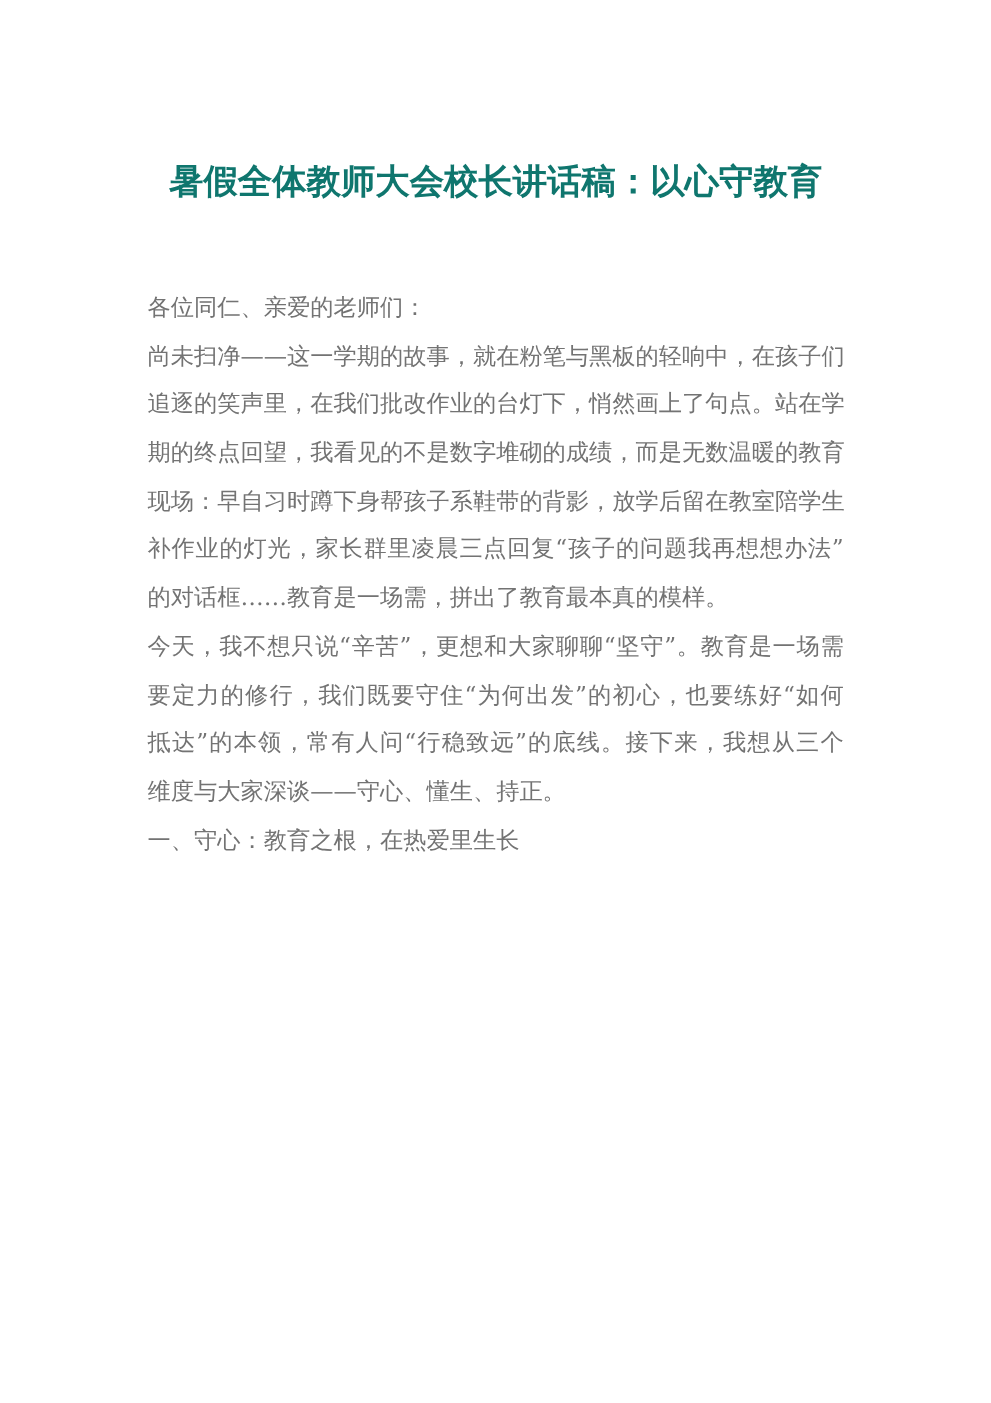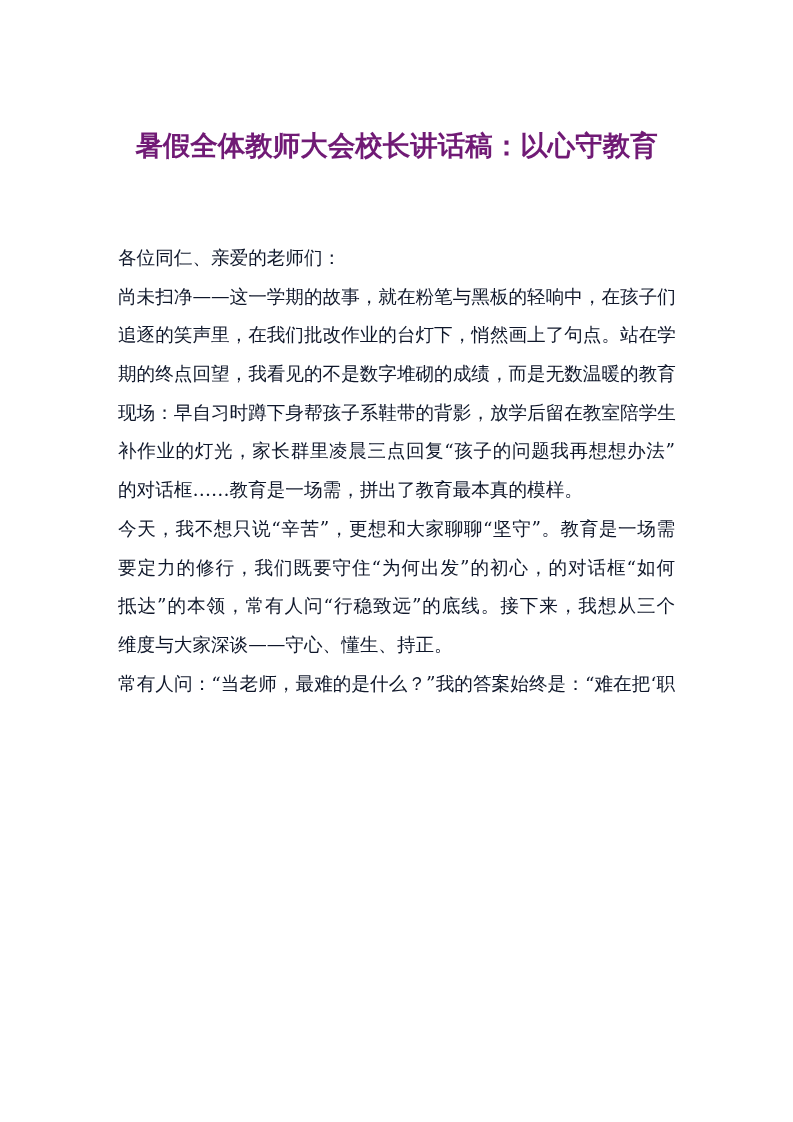--- a/index.html
+++ b/index.html
@@ -25,32 +25,32 @@
       left: 0;
       top: 121px;
       width: 557px;
       margin: 0;
       text-align: center;
       font-family: "DejaVu Sans", "Liberation Sans", sans-serif;
       font-weight: bold;
       font-size: 27.5px;
       line-height: 48px;
       letter-spacing: 0px;
-      color: #701a75;
+      color: #0f766e;
     }
     .doc-title span { display: block; white-space: nowrap; }
     .body {
       position: absolute;
       left: 0;
-      top: 239px;
+      top: 228px;
       width: 557px;
       font-family: "DejaVu Serif", "Liberation Serif", serif;
       font-size: 18.6px;
       line-height: 38.7px;
-      color: #0f172a;
+      color: #737373;
     }
     .line {
       display: block;
       white-space: nowrap;
       height: 38.7px;
       text-align: justify;
       text-align-last: justify;
     }
     .line.last {
       text-align-last: left;
@@ -73,24 +73,26 @@
       <span class="line">尚未扫净——这一学期的故事，就在粉笔与黑板的轻响中，在孩子们</span>
       <span class="line">追逐的笑声里，在我们批改作业的台灯下，悄然画上了句点。站在学</span>
       <span class="line">期的终点回望，我看见的不是数字堆砌的成绩，而是无数温暖的教育</span>
       <span class="line">现场：早自习时蹲下身帮孩子系鞋带的背影，放学后留在教室陪学生</span>
       <span class="line">补作业的灯光，家长群里凌晨三点回复“孩子的问题我再想想办法”</span>
       <span class="line last">的对话框……教育是一场需，拼出了教育最本真的模样。</span>
     </div>
 
     <div>
       <span class="line">今天，我不想只说“辛苦”，更想和大家聊聊“坚守”。教育是一场需</span>
-      <span class="line">要定力的修行，我们既要守住“为何出发”的初心，的对话框“如何</span>
+      <span class="line">要定力的修行，我们既要守住“为何出发”的初心，也要练好“如何</span>
       <span class="line">抵达”的本领，常有人问“行稳致远”的底线。接下来，我想从三个</span>
       <span class="line last">维度与大家深谈——守心、懂生、持正。</span>
     </div>
 
+    <div>
+      <span class="line last">一、守心：教育之根，在热爱里生长</span>
+    </div>
 
     <div>
-      <span class="line">常有人问：“当老师，最难的是什么？”我的答案始终是：“难在把‘职</span>
     </div>
 
   </div>
 </div>
 
 </body></html>

